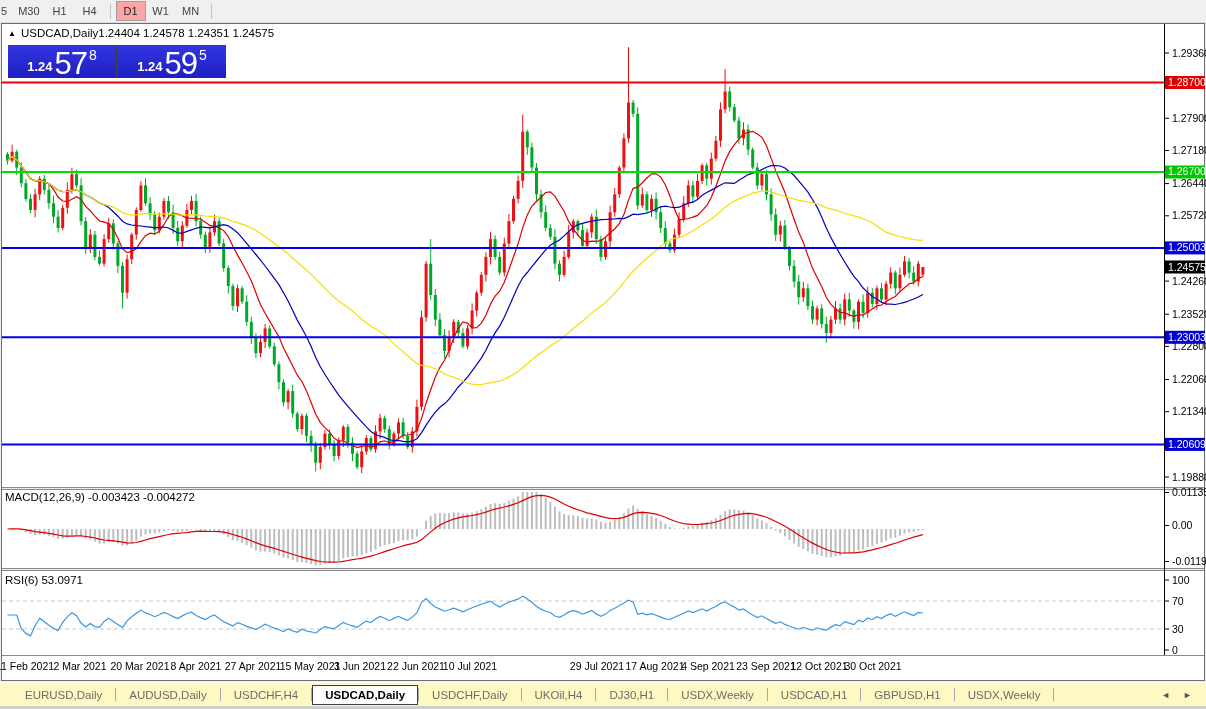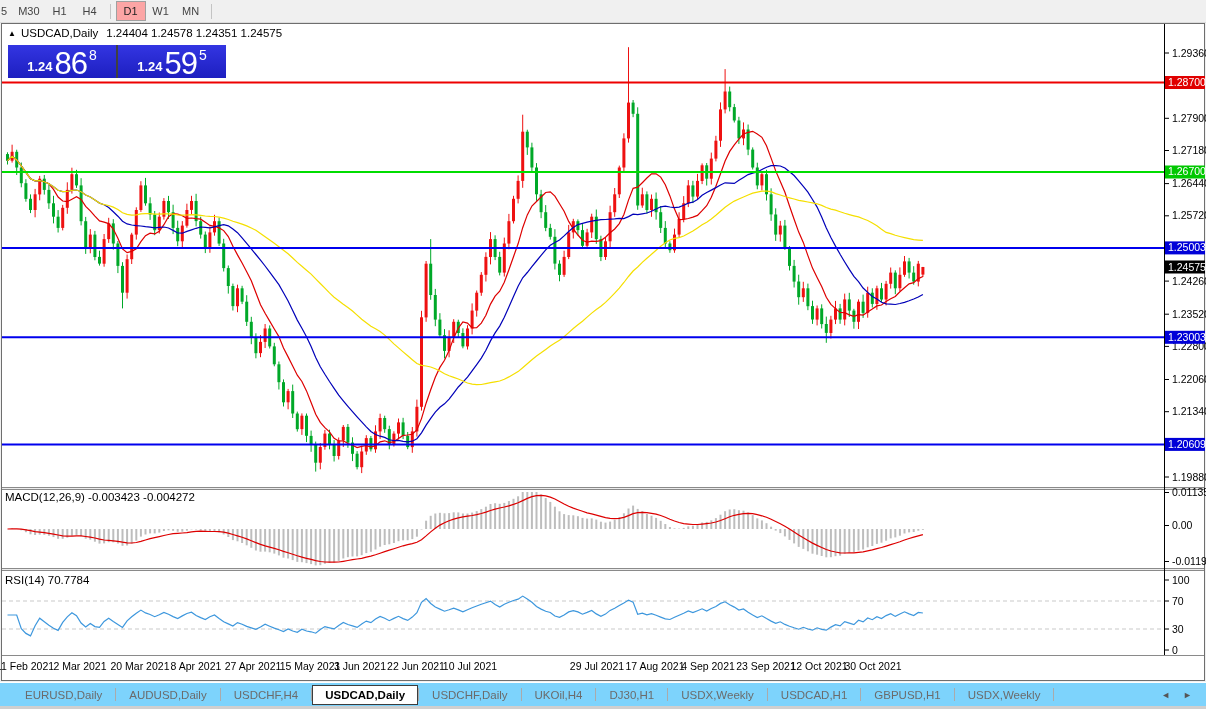--- a/index.html
+++ b/index.html
@@ -13,40 +13,40 @@
     display:flex;align-items:center;z-index:3;border-bottom:1px solid #dcdcdc;}
   .tf-btn{height:20px;min-width:30px;padding:0 5px;display:flex;align-items:center;justify-content:center;
     font-size:11px;color:#444;box-sizing:border-box;}
   .tf-btn.partial{min-width:12px;padding:0 6px 0 1px;}
   .tf-btn.active{background:#fca5a5;border:1px solid #a0a0a0;color:#222;}
   .tf-sep{width:1px;height:15px;background:#c4c4c4;margin:0 5px;}
   
   #chart-svg{position:absolute;left:0;top:0;z-index:1;}
   .chart-title{position:absolute;left:8px;top:27px;z-index:2;font-size:11.5px;color:#000;white-space:nowrap;}
   .chart-title .tri{font-size:8px;margin-right:5px;position:relative;top:-1px;}
-  .chart-title .ohlc{margin-left:8px;}
+  .chart-title .ohlc{}
   .ind-label{position:absolute;left:5px;z-index:2;font-size:11.5px;color:#000;}
   #macd-label{top:491px;}
   #rsi-label{top:574px;}
   
   .trade-panel{position:absolute;left:8px;top:45px;width:218px;z-index:2;}
   .tp-row1{display:flex;height:25px;}
   .btn-sell,.btn-buy{width:53px;background:linear-gradient(#383ae8,#2022c4);color:#fff;font-size:12.5px;
     display:flex;align-items:center;justify-content:center;border-bottom:2px solid #7b7cf0;box-sizing:border-box;cursor:default;}
   .spin-wrap{flex:1;display:flex;background:#fff;border:1px solid #b5b5b5;box-sizing:border-box;}
   .spin-btn{width:17px;background:#f1f1f1;color:#3a3ad0;font-size:7px;display:flex;align-items:center;justify-content:center;
     border:1px solid #cfcfcf;box-sizing:border-box;cursor:default;}
   .vol{flex:1;font-size:13px;color:#000;display:flex;align-items:center;justify-content:flex-end;padding-right:7px;}
   .tp-row2{display:flex;height:33px;background:#404040;gap:2px;}
   .price-box{flex:1;background:linear-gradient(#3335e2,#1d1fc0);color:#fff;display:flex;align-items:flex-end;justify-content:center;padding-bottom:1px;}
   .p-prefix{font-size:13px;font-weight:bold;line-height:1;padding-bottom:4px;margin-right:2px;}
   .p-big{font-size:31px;line-height:0.85;font-weight:400;letter-spacing:-1px;}
   .p-sup{font-size:14px;line-height:1;padding-bottom:15px;margin-left:2px;}
   
-  .tabbar{position:absolute;left:0;top:682px;width:1206px;height:24px;background:#7dd3fc;z-index:3;
+  .tabbar{position:absolute;left:0;top:682px;width:1206px;height:24px;background:#fef9c3;z-index:3;
     display:flex;align-items:center;border-top:1px solid #fff;box-sizing:border-box;padding-left:12px;}
   .tab{font-size:11.5px;color:#6b6b6b;padding:4px 13px;white-space:nowrap;cursor:default;}
   .tab.active{background:#fff;color:#000;font-weight:bold;border:1px solid #3c3c3c;padding:3px 12px;}
   .tab-sep{width:1px;height:13px;background:#aaa;}
   .tab-arrows{margin-left:auto;display:flex;gap:13px;padding-right:14px;color:#555;font-size:9px;}
   .tab-arrows span{cursor:default;}
   .bottom-strip{position:absolute;left:0;top:706px;width:1206px;height:3px;background:#cfcfcf;z-index:3;}
 </style>
 </head>
 <body>
@@ -775,33 +775,33 @@
   </div>
 
 <div class="chart-title">
   <span class="tri">▲</span><span>USDCAD,Daily</span><span class="ohlc">1.24404 1.24578 1.24351 1.24575</span>
 </div>
 
 <div class="trade-panel">
   <div class="tp-row2">
     <div class="price-box">
       <span class="p-prefix">1.24</span>
-      <span class="p-big">86</span>
+      <span class="p-big">57</span>
       <span class="p-sup">8</span>
     </div>
     <div class="price-box">
       <span class="p-prefix">1.24</span>
       <span class="p-big">59</span>
       <span class="p-sup">5</span>
     </div>
   </div>
 </div>
 
 <div class="ind-label" id="macd-label">MACD(12,26,9) -0.003423 -0.004272</div>
-<div class="ind-label" id="rsi-label">RSI(14) 70.7784</div>
+<div class="ind-label" id="rsi-label">RSI(6) 53.0971</div>
 
 <div class="tabbar" id="tabbar">
     <div class="tab">EURUSD,Daily</div>
     <div class="tab-sep"></div>
     <div class="tab">AUDUSD,Daily</div>
     <div class="tab-sep"></div>
     <div class="tab">USDCHF,H4</div>
     <div class="tab-sep"></div>
     <div class="tab active">USDCAD,Daily</div>
     <div class="tab-sep"></div>

